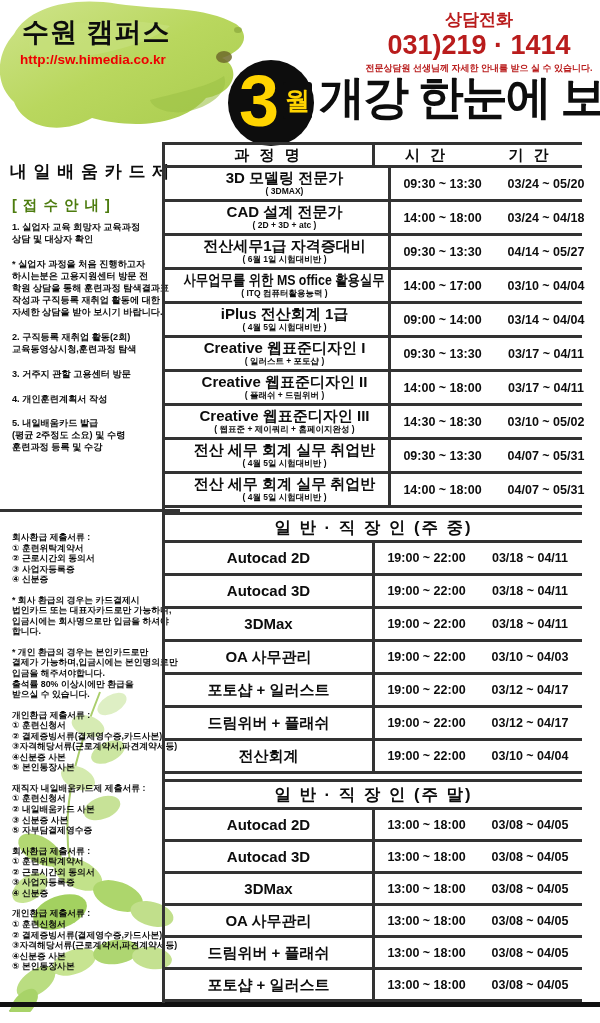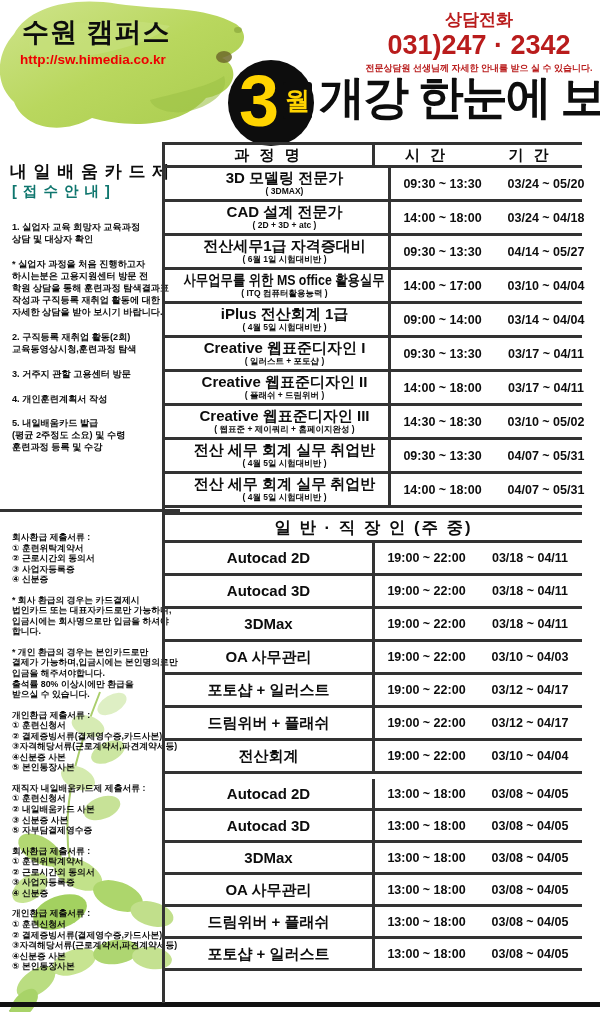--- a/index.html
+++ b/index.html
@@ -24,21 +24,21 @@
 
   
   .content{position:absolute;left:0;top:142px;width:600px;height:861px;display:flex;}
   .bottom-bar{position:absolute;left:0;top:1002px;width:600px;height:5px;background:#111;}
 
   
   .sidebar{position:relative;width:162px;height:100%;}
   .leaves{position:absolute;left:0;top:540px;width:180px;height:330px;z-index:0;}
   .sb-inner{position:relative;z-index:1;}
   .sb-title{position:absolute;top:18px;left:0;width:180px;text-align:center;font-size:17px;font-weight:900;letter-spacing:1px;white-space:nowrap;}
-  .sb-notice{position:absolute;top:40px;left:12px;font-size:14.5px;font-weight:900;color:#0f766e;letter-spacing:1px;}
+  .sb-notice{position:absolute;top:54px;left:12px;font-size:14.5px;font-weight:900;color:#4d7c0f;letter-spacing:1px;}
   .sb-steps{position:absolute;top:80px;left:12px;width:166px;font-size:9.2px;font-weight:700;line-height:1.3;}
   .sb-steps .para{white-space:pre-line;margin-bottom:13px;}
   .sb-divider{position:absolute;top:367px;left:0;width:180px;height:3px;background:#333;}
   .sb-bottom{position:absolute;top:390px;left:12px;width:168px;font-size:8.8px;font-weight:700;line-height:1.2;}
   .sb-bottom .para{white-space:pre-line;margin-bottom:10px;}
 
   
   .table-col{position:relative;width:420px;height:100%;border-left:3px solid #333;z-index:1;background:transparent;}
   .thead{display:grid;grid-template-columns:210px 103px 104px;height:26px;
          border-top:3px solid #333;border-bottom:3px solid #333;}
@@ -79,21 +79,21 @@
     <path fill="#9dc246" opacity="0.6" d="M150,100 C180,92 210,86 224,76 C230,92 210,108 184,112 C168,114 152,108 150,100 Z"></path>
     <ellipse cx="224" cy="57" rx="8" ry="6" fill="#6f6a2c" opacity="0.85"></ellipse>
     <ellipse cx="238" cy="30" rx="4" ry="3" fill="#8aa73c" opacity="0.7"></ellipse>
   </svg>
 
   <div class="campus-name">수원 캠퍼스</div>
   <div class="campus-url">http://sw.himedia.co.kr</div>
 
   <div class="phone">
     <div class="phone-label">상담전화</div>
-    <div class="phone-number">031)247 · 2342</div>
+    <div class="phone-number">031)219 · 1414</div>
     <div class="phone-note">전문상담원 선생님께 자세한 안내를 받으 실 수 있습니다.</div>
   </div>
 
   <div class="badge">
     <span class="three">3</span>
     <span class="wol">월</span>
   </div>
   <div class="main-title">개강 한눈에 보기</div>
 
   <div class="content">
@@ -326,20 +326,21 @@
           <div class="trow wd">
             <div class="cell name-cell">
               <div class="cname">전산회계</div>
             </div>
             <div class="cell time-cell">19:00 ~ 22:00</div>
             <div class="cell period-cell">03/10 ~ 04/04</div>
           </div>
         </div>
 
       <div class="gap2"></div>
+      <div class="section-head">일 반 · 직 장 인  (주 말)</div>
       <div id="weekend-rows">
           <div class="trow we">
             <div class="cell name-cell">
               <div class="cname">Autocad 2D</div>
             </div>
             <div class="cell time-cell">13:00 ~ 18:00</div>
             <div class="cell period-cell">03/08 ~ 04/05</div>
           </div>
           <div class="trow we">
             <div class="cell name-cell">

